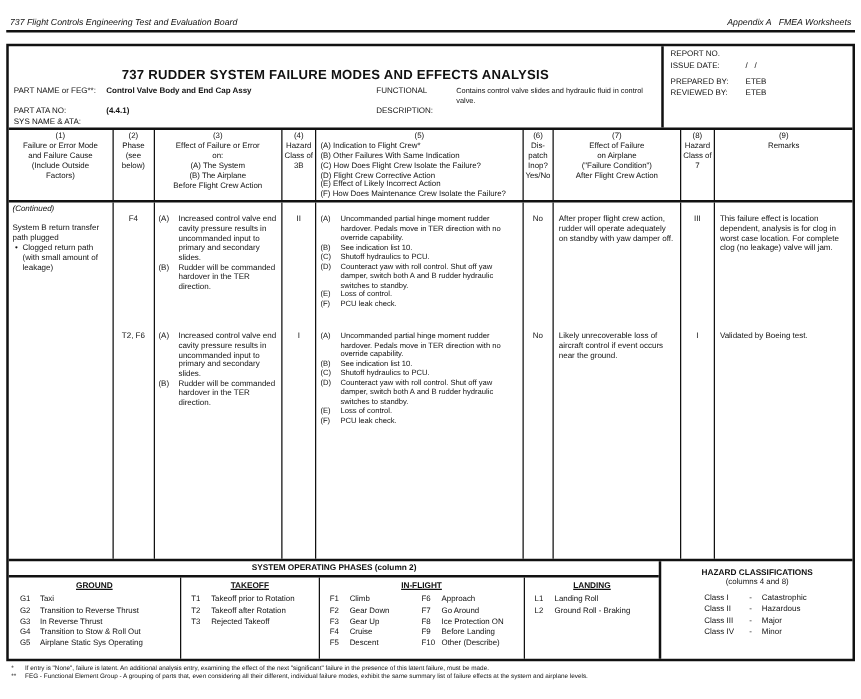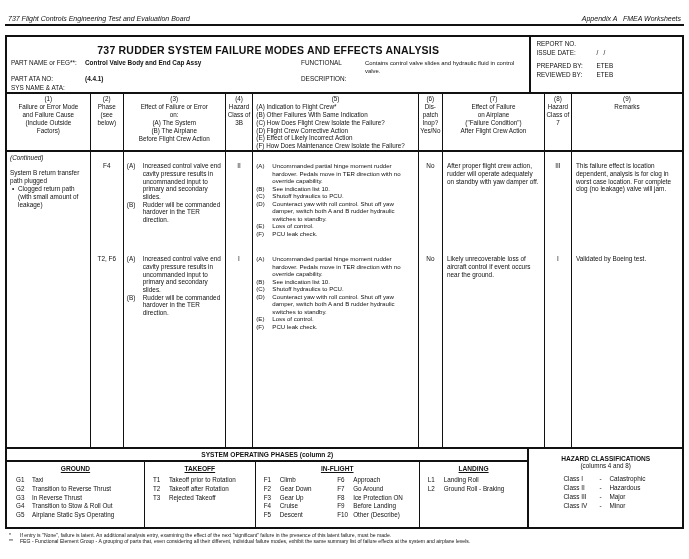--- a/index.html
+++ b/index.html
@@ -9,21 +9,21 @@
     box-sizing:border-box;
   }
   .page-header { display:flex; justify-content:space-between; padding:15px 8px 2px 8px; font-style:italic; font-size:7px; }
   .page-header span { white-space:pre; }
   .header-rule { border-top:2px solid #111; margin:0 5px; }
 
   .form { margin:9px 5px 0 5px; border:2px solid #111; height:494px; box-sizing:border-box; display:flex; flex-direction:column; }
 
   
   .title-row { display:flex; flex:0 0 53px; border-bottom:2px solid #111; box-sizing:border-box; }
-  .title-left { flex:1; padding:6px 4px 0 4px; box-sizing:border-box; min-width:0; }
+  .title-left { flex:1; padding:16px 4px 0 4px; box-sizing:border-box; min-width:0; }
   .form-title { text-align:center; font-weight:bold; font-size:10.5px; margin:1px 0 3px 0; letter-spacing:0.2px; }
   .part-area { font-size:6.4px; line-height:8.2px; }
   .part-row { display:flex; }
   .pl { width:74px; flex:0 0 74px; }
   .pv { width:216px; flex:0 0 216px; font-weight:bold; }
   .fl { width:64px; flex:0 0 64px; }
   .fv { flex:1; font-size:5.9px; }
   .report-box { flex:0 0 22.6%; border-left:2px solid #111; box-sizing:border-box; padding:3px 5px; font-size:6.4px; line-height:8.6px; }
   .rb-row { display:flex; }
   .rb-label { width:60px; flex:0 0 60px; }

